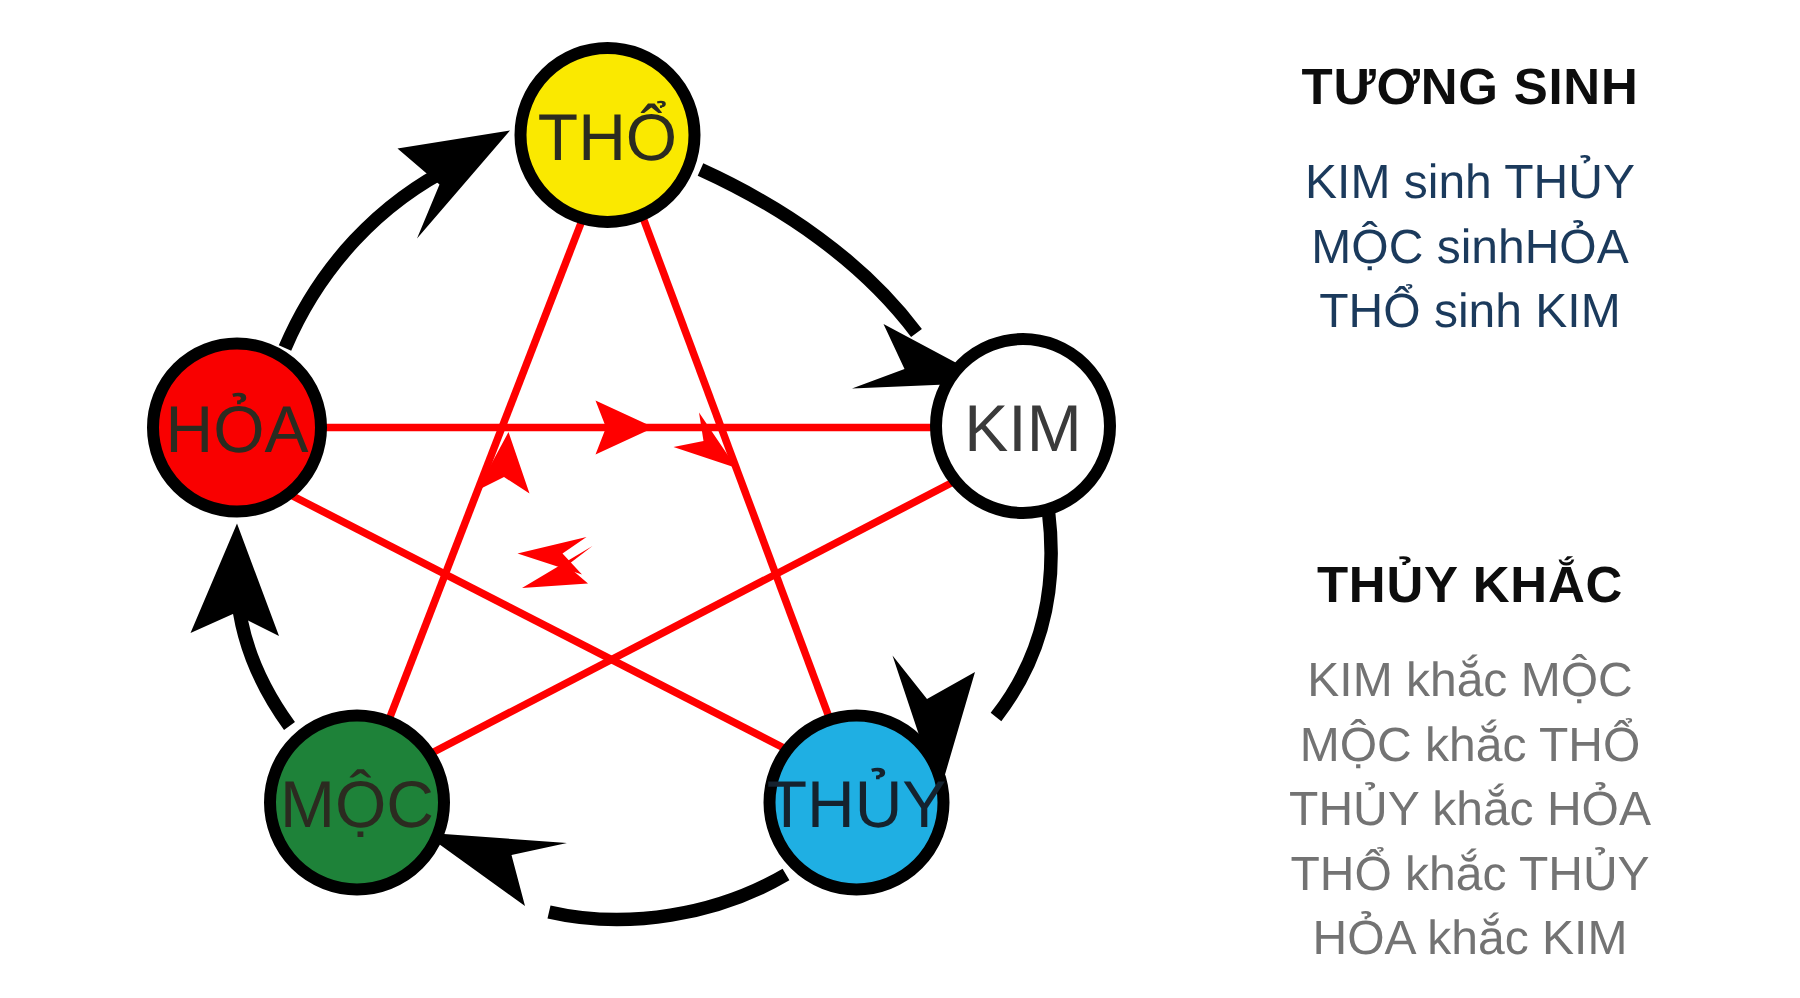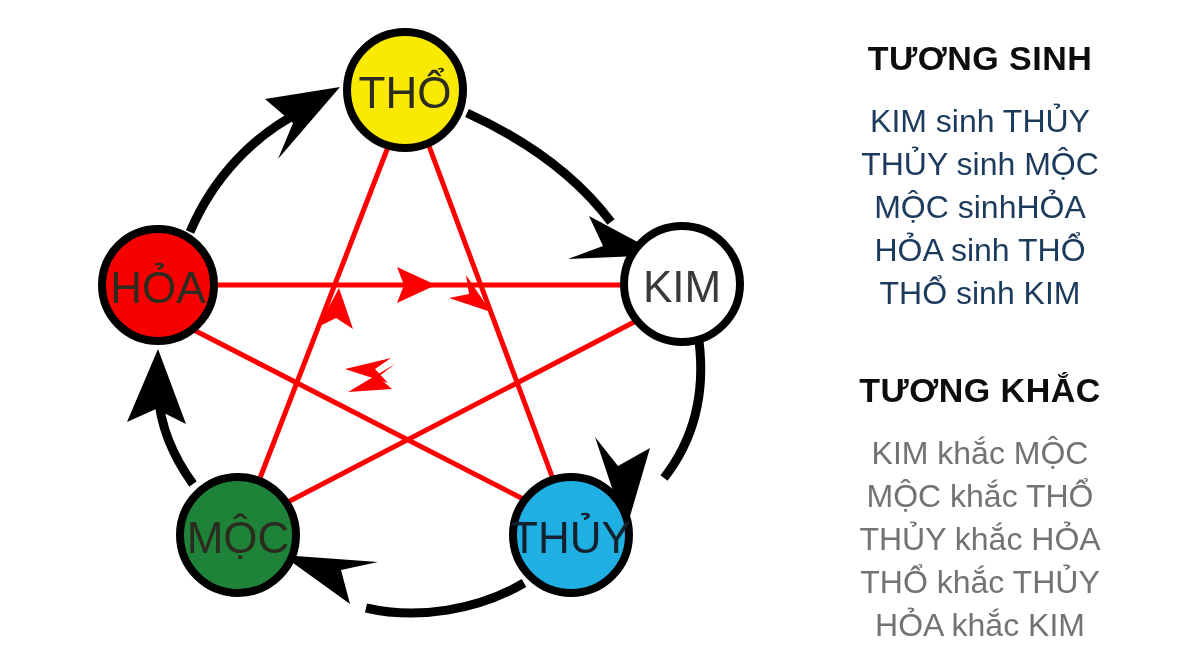--- a/index.html
+++ b/index.html
@@ -181,29 +181,27 @@
       </g>
     </svg>
   </div>
 
   <div class="text-panel">
 
     <div class="block block-sinh">
       <div class="block-heading">TƯƠNG SINH</div>
       <ul class="rule-list">
         <li class="rule-item rule-sinh">KIM sinh THỦY</li>
-        <li class="rule-item rule-sinh">THỦY sinh MỘC</li>
         <li class="rule-item rule-sinh">MỘC sinhHỎA</li>
-        <li class="rule-item rule-sinh">HỎA sinh THỔ</li>
         <li class="rule-item rule-sinh">THỔ sinh KIM</li>
       </ul>
     </div>
 
     <div class="block block-khac">
-      <div class="block-heading">TƯƠNG KHẮC</div>
+      <div class="block-heading">THỦY KHẮC</div>
       <ul class="rule-list">
         <li class="rule-item rule-khac">KIM khắc MỘC</li>
         <li class="rule-item rule-khac">MỘC khắc THỔ</li>
         <li class="rule-item rule-khac">THỦY khắc HỎA</li>
         <li class="rule-item rule-khac">THỔ khắc THỦY</li>
         <li class="rule-item rule-khac">HỎA khắc KIM</li>
       </ul>
     </div>
 
   </div>

